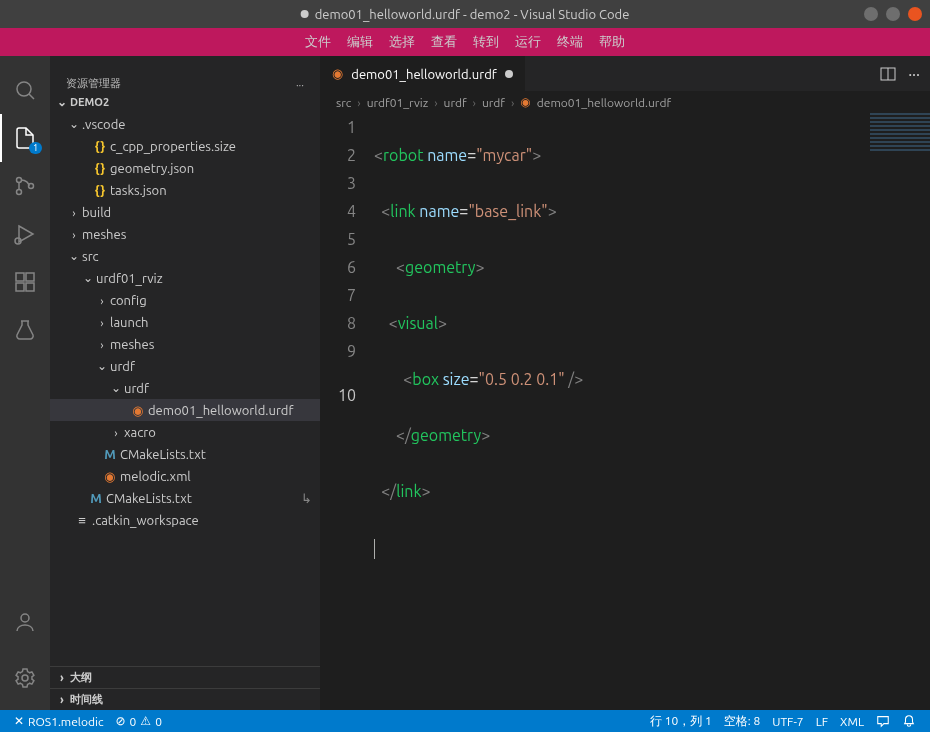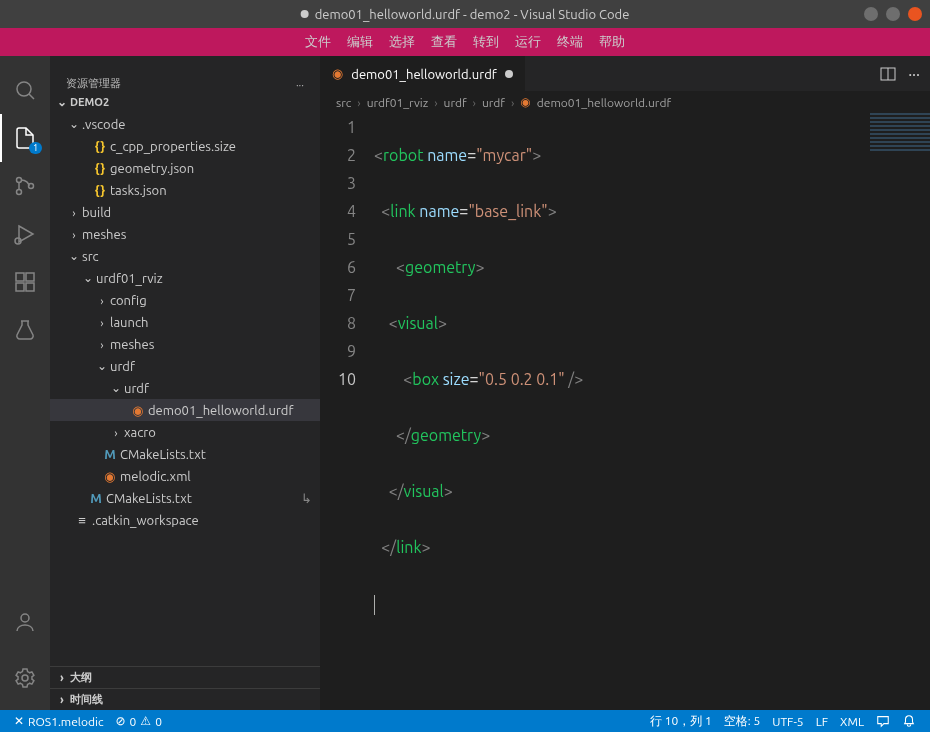--- a/index.html
+++ b/index.html
@@ -42,21 +42,21 @@
 .tab { background: #1e1e1e; display: flex; align-items: center; padding: 0 12px; gap: 8px; font-size: 13px; color: #ffffff; border-right: 1px solid #252526; }
 .tab-dirty { width: 8px; height: 8px; border-radius: 50%; background: #cccccc; }
 .tabs-right { margin-left: auto; display: flex; align-items: center; gap: 12px; padding: 0 10px; color: #cccccc; }
 
 .breadcrumbs { height: 22px; display: flex; align-items: center; padding: 0 16px; gap: 6px; font-size: 12px; color: #a0a0a0; }
 .bc-sep { color: #666666; }
 
 .code-area { flex: 1; display: flex; font-family: "Consolas", "Courier New", monospace; font-size: 16px; line-height: 28px; position: relative; }
 .gutter { width: 54px; text-align: right; color: #858585; padding-right: 18px; }
 .gutter .ln { height: 28px; }
-.gutter .ln.active { color: #c6c6c6; }
+.gutter .ln.active { color: #c6c6c6; margin-top: 16px; }
 .code { flex: 1; white-space: pre; padding-right: 20px; }
 .code .line { height: 28px; }
 .t-bracket { color: #808080; }
 .t-tag { color: #22c55e; }
 .t-attr { color: #9cdcfe; }
 .t-eq { color: #d4d4d4; }
 .t-str { color: #ce9178; }
 .cursor { display: inline-block; width: 1px; height: 20px; background: #aeafad; vertical-align: middle; }
 .minimap { position: absolute; right: 0; top: 0; width: 60px; height: 40px; opacity: 0.3; background: linear-gradient(#569cd6 2px, transparent 2px) 0 0/100% 4px; }
 
@@ -290,43 +290,42 @@
           <div class="ln">9</div>
           <div class="ln active">10</div>
       </div>
       <div class="code">
 <div class="line"><span class="t-bracket">&lt;</span><span class="t-tag">robot</span> <span class="t-attr">name</span><span class="t-eq">=</span><span class="t-str">"mycar"</span><span class="t-bracket">&gt;</span></div>
 <div class="line">  <span class="t-bracket">&lt;</span><span class="t-tag">link</span> <span class="t-attr">name</span><span class="t-eq">=</span><span class="t-str">"base_link"</span><span class="t-bracket">&gt;</span></div>
 <div class="line">      <span class="t-bracket">&lt;</span><span class="t-tag">geometry</span><span class="t-bracket">&gt;</span></div>
 <div class="line">    <span class="t-bracket">&lt;</span><span class="t-tag">visual</span><span class="t-bracket">&gt;</span></div>
 <div class="line">        <span class="t-bracket">&lt;</span><span class="t-tag">box</span> <span class="t-attr">size</span><span class="t-eq">=</span><span class="t-str">"0.5 0.2 0.1"</span> <span class="t-bracket">/&gt;</span></div>
 <div class="line">      <span class="t-bracket">&lt;/</span><span class="t-tag">geometry</span><span class="t-bracket">&gt;</span></div>
-<div class="line">    <span class="t-bracket">&lt;/</span><span class="t-tag">visual</span><span class="t-bracket">&gt;</span></div>
 <div class="line">  <span class="t-bracket">&lt;/</span><span class="t-tag">link</span><span class="t-bracket">&gt;</span></div>
 <div class="line"><span class="cursor"></span></div>
       </div>
     </div>
   </div>
 </div>
 
 <div class="statusbar">
   <div class="sb-item">
       <span>✕</span>
       <span>ROS1.melodic</span>
     </div>
   <div class="sb-item">
       <span>⊘</span>
       <span>0</span> 
       <span>⚠</span>
       <span>0</span>
     </div>
   <div class="sb-right">
     <div class="sb-item">行 10，列 1</div>
-    <div class="sb-item">空格: 5</div>
-    <div class="sb-item">UTF-5</div>
+    <div class="sb-item">空格: 8</div>
+    <div class="sb-item">UTF-7</div>
     <div class="sb-item">LF</div>
     <div class="sb-item">XML</div>
     <div class="sb-item">
         <svg width="14" height="14" viewBox="0 0 16 16" fill="none" stroke="currentColor" stroke-width="1.2">
           <path d="M2 3h12v8H9l-3 3v-3H2z"></path>
         </svg>
       </div>
     <div class="sb-item">
         <svg width="14" height="14" viewBox="0 0 16 16" fill="none" stroke="currentColor" stroke-width="1.2">
           <path d="M8 2a4 4 0 0 0-4 4v3l-1 2h10l-1-2V6a4 4 0 0 0-4-4zM6 12a2 2 0 0 0 4 0"></path>

